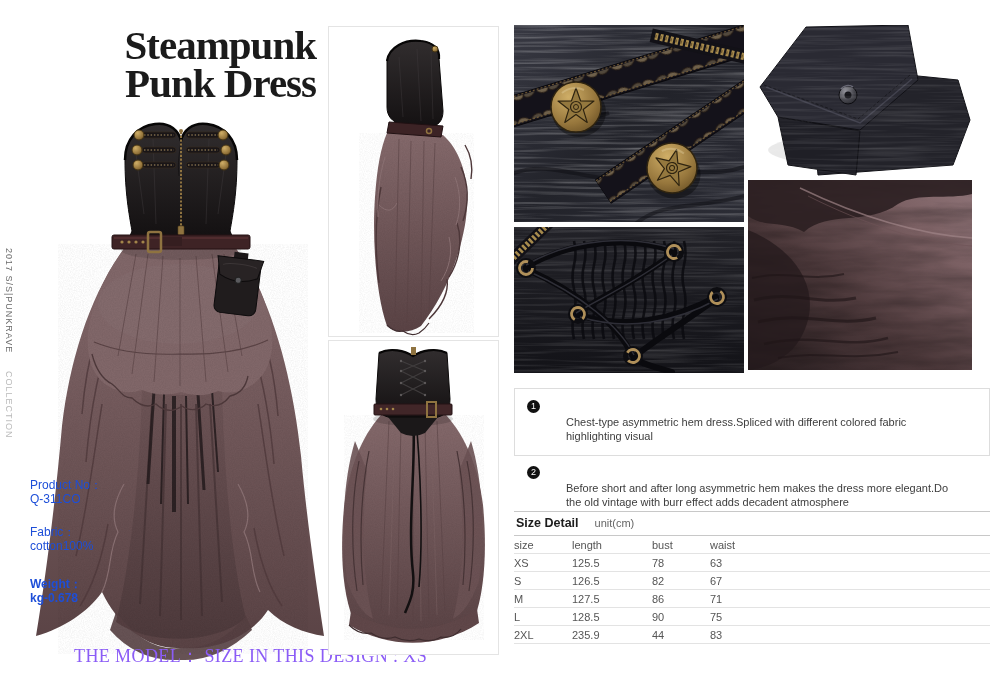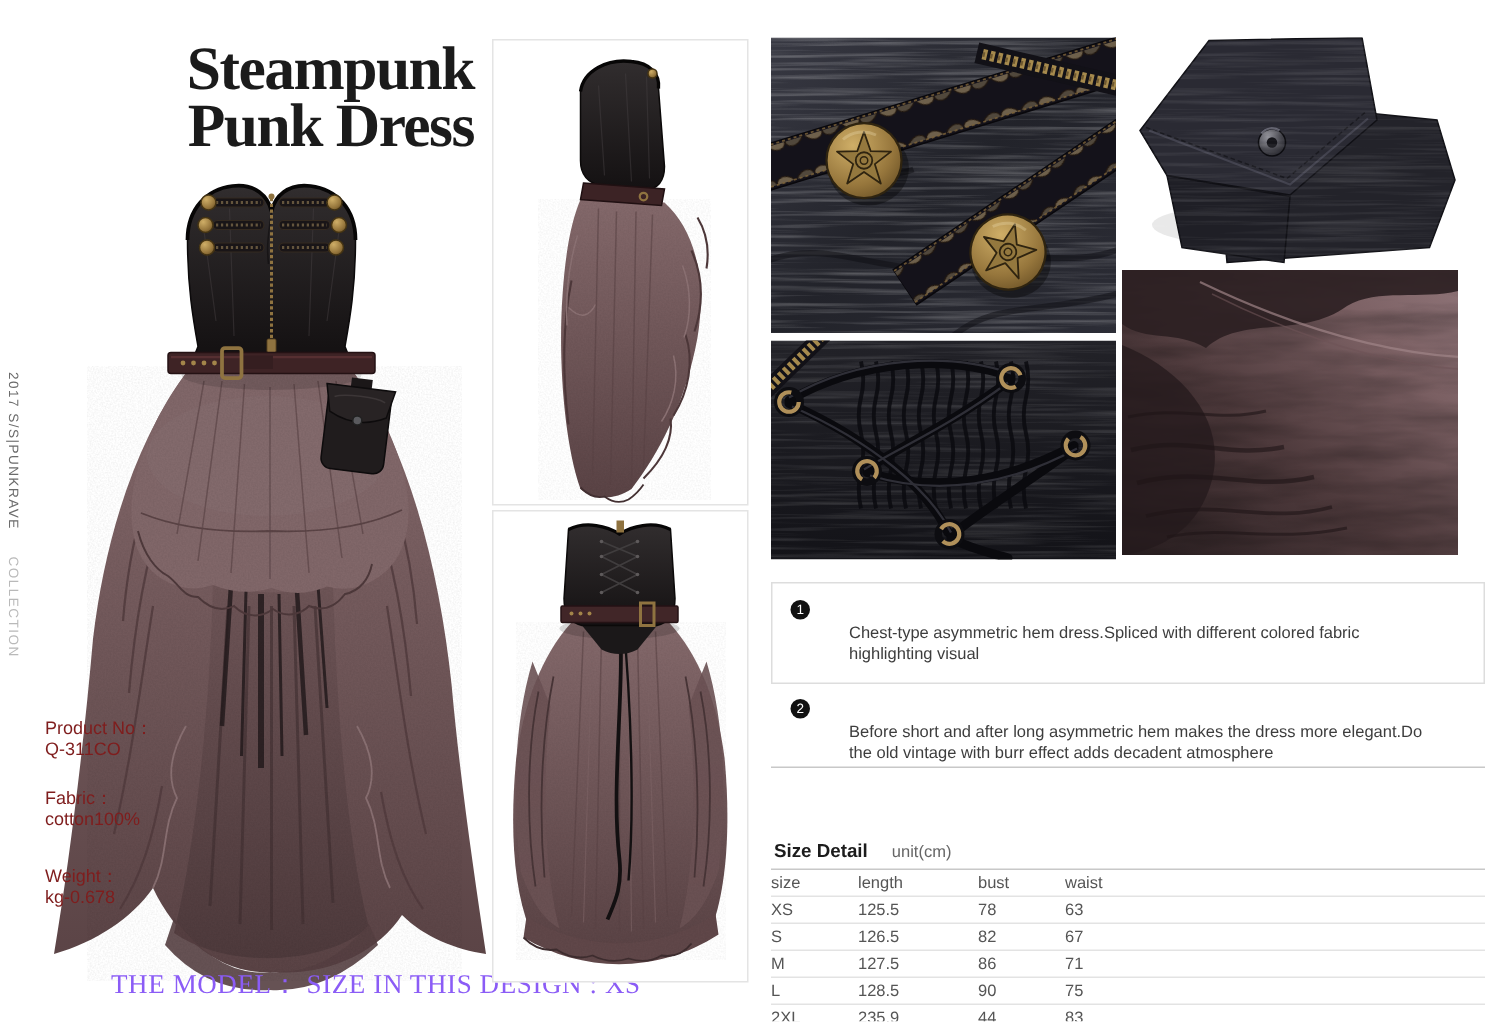--- a/index.html
+++ b/index.html
@@ -10,33 +10,33 @@
          font-size:9px;letter-spacing:1px;color:#6b6b6b;white-space:nowrap;}
   .vtext .dim{color:#b9b9b9;padding-top:14px;}
   
   .title{position:absolute;left:48px;top:26px;width:268px;text-align:right;
          font-family:"Liberation Serif",serif;font-weight:bold;color:#1b1b1b;
          font-size:41px;line-height:38px;letter-spacing:-1px;}
   
   .photo{position:absolute;}
   .framed{border:1px solid #e4e4e4;background:#fff;}
   
-  .pinfo{position:absolute;left:30px;top:478px;font-size:12px;line-height:14px;color:#7f1d1d;}
+  .pinfo{position:absolute;left:30px;top:478px;font-size:12px;line-height:14px;color:#1d4ed8;}
   .pinfo .blk{margin-bottom:19px;}
   .model-note{position:absolute;left:74px;top:644px;font-size:18px;color:#8b5cf6;letter-spacing:.4px;font-family:Liberation Serif, serif;}
   
   .notes{position:absolute;left:514px;top:388px;width:476px;height:68px;border:1px solid #ddd;
          box-sizing:border-box;padding:10px 12px 0 12px;}
   .feat{display:flex;gap:10px;margin-bottom:6px;align-items:flex-start;}
   .badge{flex:0 0 13px;width:13px;height:13px;border-radius:50%;background:#111;color:#fff;
          font-size:9px;line-height:13px;text-align:center;margin-top:1px;}
   .feat p{margin:16px;font-size:11px;line-height:14px;color:#3d3d3d;}
   
   .stable{position:absolute;left:514px;top:511px;width:476px;border-top:1px solid #c8c8c8;}
-  .st-head{display:flex;align-items:baseline;gap:16px;padding:4px 0 5px 2px;border-bottom:1px solid #c8c8c8;margin-top:44px;}
+  .st-head{display:flex;align-items:baseline;gap:16px;padding:4px 0 5px 2px;border-bottom:1px solid #c8c8c8;}
   .st-title{font-size:12.5px;font-weight:bold;color:#1c1c1c;}
   .st-unit{font-size:11px;color:#666;}
   table.sizes{width:100%;border-collapse:collapse;font-size:11px;color:#555;}
   table.sizes th{font-weight:normal;}
   table.sizes th,table.sizes td{text-align:left;padding:3px 0 2px 0;border-bottom:1px solid #e3e3e3;}
   col.c1{width:58px}col.c2{width:80px}col.c3{width:58px}col.c4{width:72px}
   svg{display:block}
 </style>
 </head>
 <body>
@@ -209,21 +209,21 @@
 
   <div class="pinfo">
     <div class="blk">
       <div>Product No：</div>
       <div>Q-311CO</div>
     </div>
     <div class="blk">
       <div>Fabric：</div>
       <div>cotton100%</div>
     </div>
-    <div class="blk" style="margin-top:24px;">
+    <div class="blk" style="margin-top:24px;font-weight:bold;">
       <div>Weight：</div>
       <div>kg-0.678</div>
     </div>
   </div>
   <div class="model-note">THE MODEL： SIZE IN THIS DESIGN : XS</div>
 
   <div class="photo framed" style="left:328px;top:26px;width:169px;height:309px;">
     <svg width="169" height="309" viewBox="0 0 169 309">
       <g>
         <path d="M58,106 L114,108 C136,128 142,162 136,198 C128,242 110,276 92,299 C80,307 66,306 58,299 C47,268 43,212 46,170 C48,140 52,120 58,106 Z" fill="url(#gSkirt)"></path>

